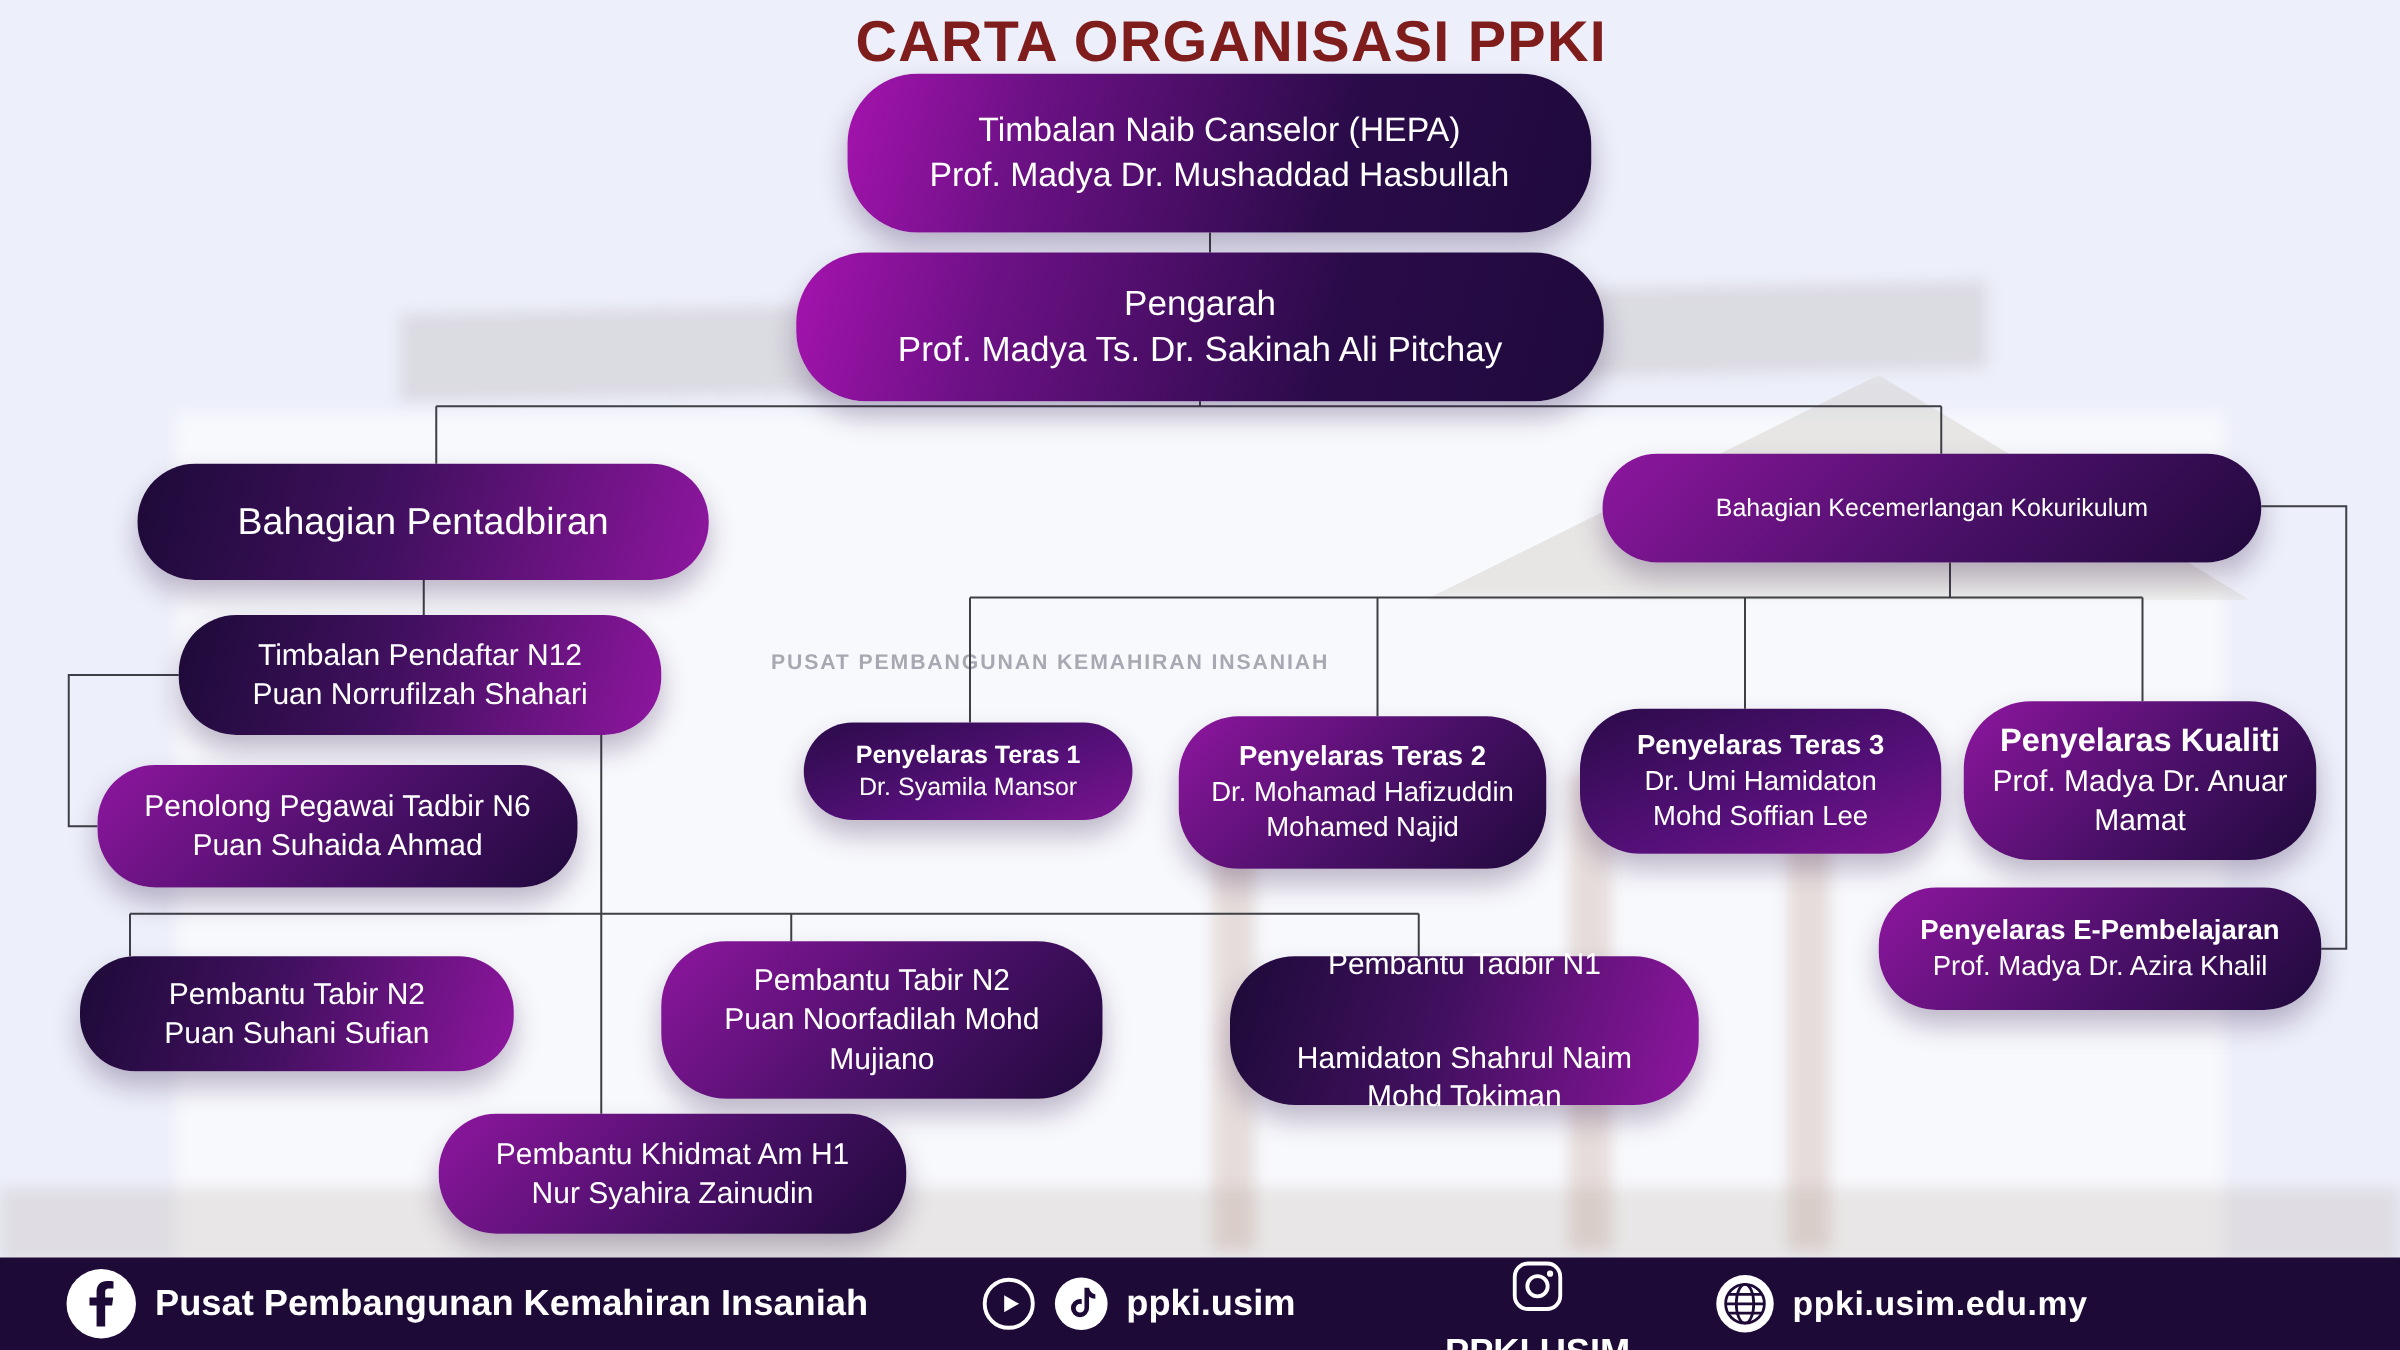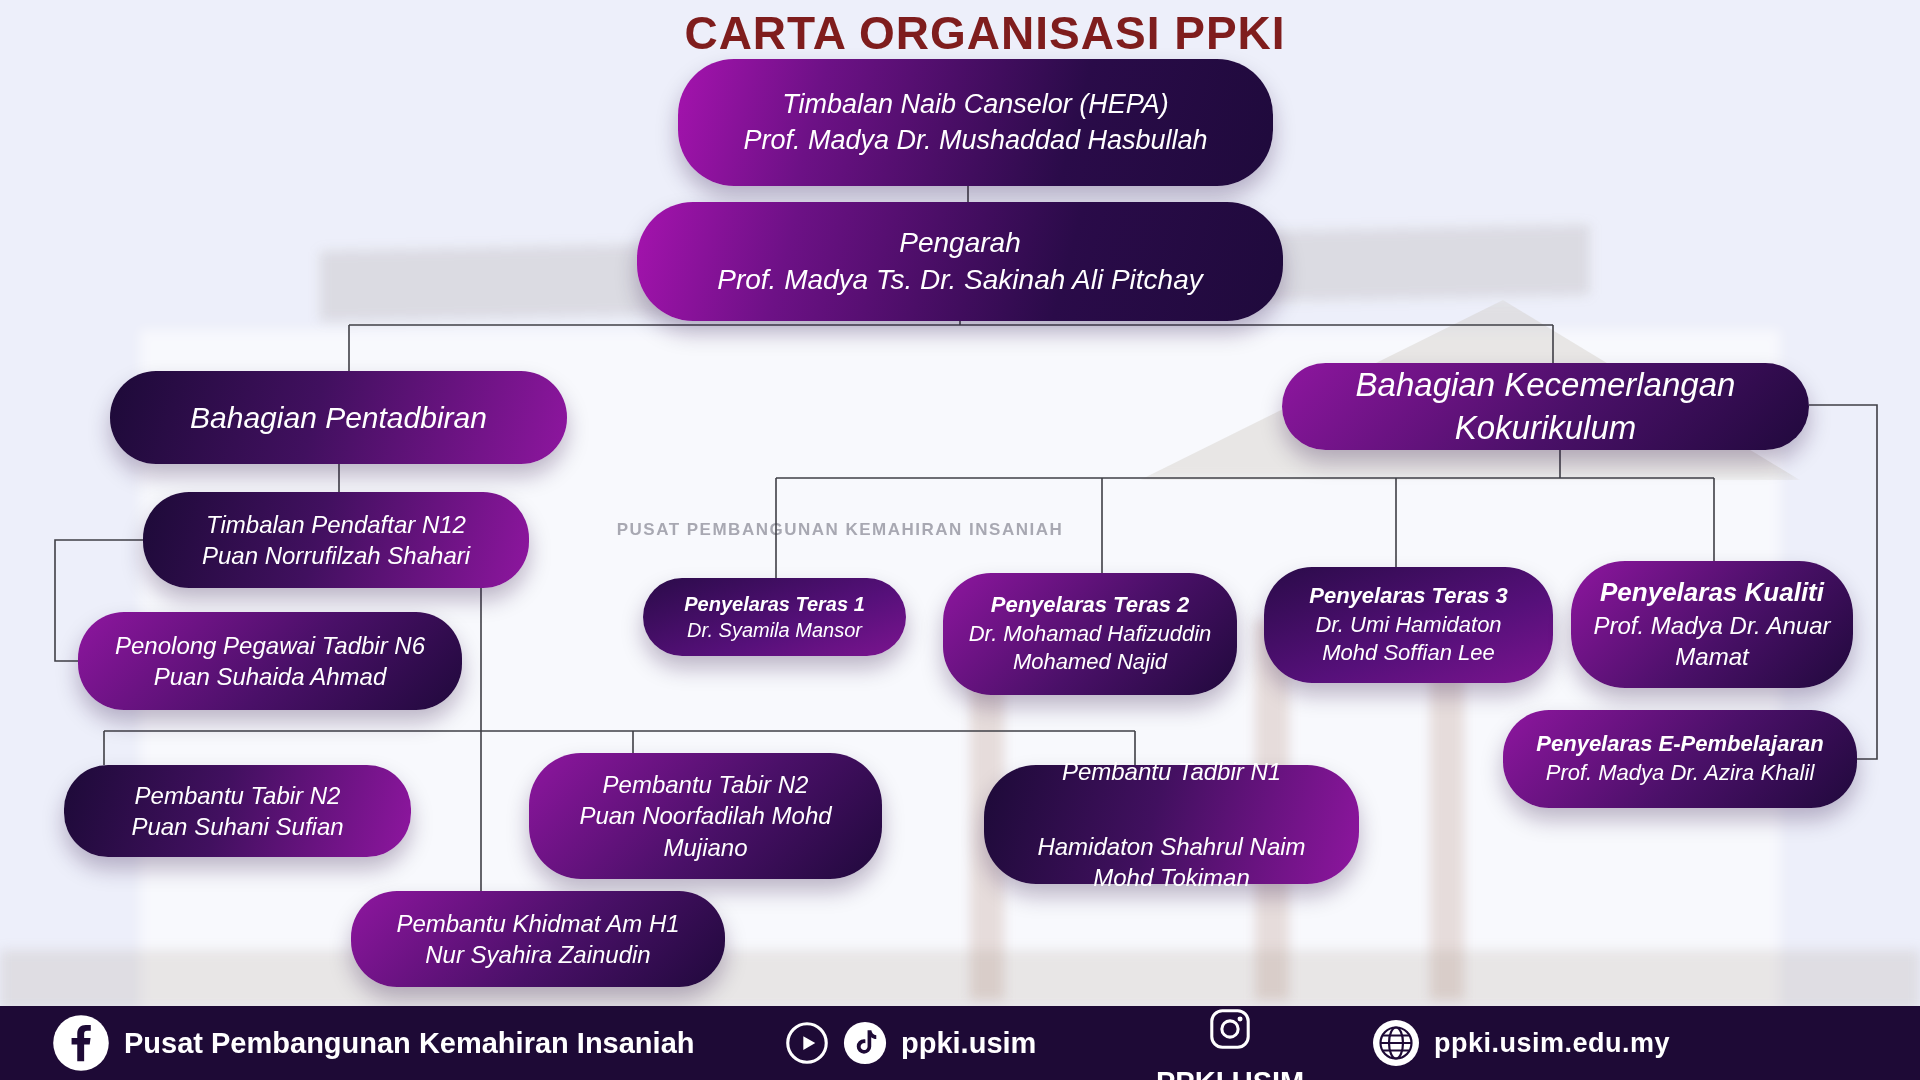--- a/index.html
+++ b/index.html
@@ -22,32 +22,32 @@
   .chart-title { position:absolute; z-index:2; left:555px; top:6px; width:860px; text-align:center;
     font-size:46px; font-weight:800; color:#7f1d1d; letter-spacing:1px; }
 
   
   .connectors { position:absolute; left:0; top:0; z-index:1; }
 
   
   .node { position:absolute; z-index:2; display:flex; flex-direction:column; align-items:center; justify-content:center;
     color:#ffffff; text-align:center; padding:6px 24px; line-height:1.3;
     box-shadow:0 12px 22px rgba(35,8,60,0.28); }
-  .node .role, .node .pname { width:100%;font-style:italic; }
+  .node .role, .node .pname { width:100%; }
   .bold-title .role { font-weight:bold; }
 
   .grad-a { background:linear-gradient(105deg,#a513ae 0%,#6d1186 24%,#2a0b49 66%,#1f0a3c 100%); }
   .grad-b { background:linear-gradient(105deg,#1d0a38 0%,#41105f 45%,#8e169f 100%); }
   .grad-c { background:linear-gradient(135deg,#8e169f 0%,#4a1068 55%,#20093c 100%); }
   .grad-d { background:linear-gradient(160deg,#2a0b49 0%,#56107a 60%,#7b148f 100%); }
 
   .n-tnc        { left:678px;  top:59px;  width:595px; height:127px; border-radius:56px; font-size:27px; }
   .n-pengarah   { left:637px;  top:202px; width:646px; height:119px; border-radius:56px; font-size:28px;justify-content:center; }
   .n-pentadbiran{ left:110px;  top:371px; width:457px; height:93px;  border-radius:46px; font-size:30px; }
-  .n-kokurikulum{ left:1282px; top:363px; width:527px; height:87px;  border-radius:44px; font-size:33px; }
+  .n-kokurikulum{ left:1282px; top:363px; width:527px; height:87px;  border-radius:44px; font-size:20px; }
   .n-timbalan   { left:143px;  top:492px; width:386px; height:96px;  border-radius:46px; font-size:24px; }
   .n-penolong   { left:78px;   top:612px; width:384px; height:98px;  border-radius:46px; font-size:24px; }
   .n-suhani     { left:64px;   top:765px; width:347px; height:92px;  border-radius:44px; font-size:24px; }
   .n-noorfadilah{ left:529px;  top:753px; width:353px; height:126px; border-radius:52px; font-size:24px; }
   .n-tadbirn1   { left:984px;  top:765px; width:375px; height:119px; border-radius:52px; font-size:24px;gap:44px; }
   .n-khidmat    { left:351px;  top:891px; width:374px; height:96px;  border-radius:46px; font-size:24px; }
   .n-teras1     { left:643px;  top:578px; width:263px; height:78px;  border-radius:42px; font-size:20px; }
   .n-teras2     { left:943px;  top:573px; width:294px; height:122px; border-radius:48px; font-size:22px; }
   .n-teras3     { left:1264px; top:567px; width:289px; height:116px; border-radius:48px; font-size:22px; }
   .n-kualiti    { left:1571px; top:561px; width:282px; height:127px; border-radius:54px; font-size:24px; padding:8px 14px; }

